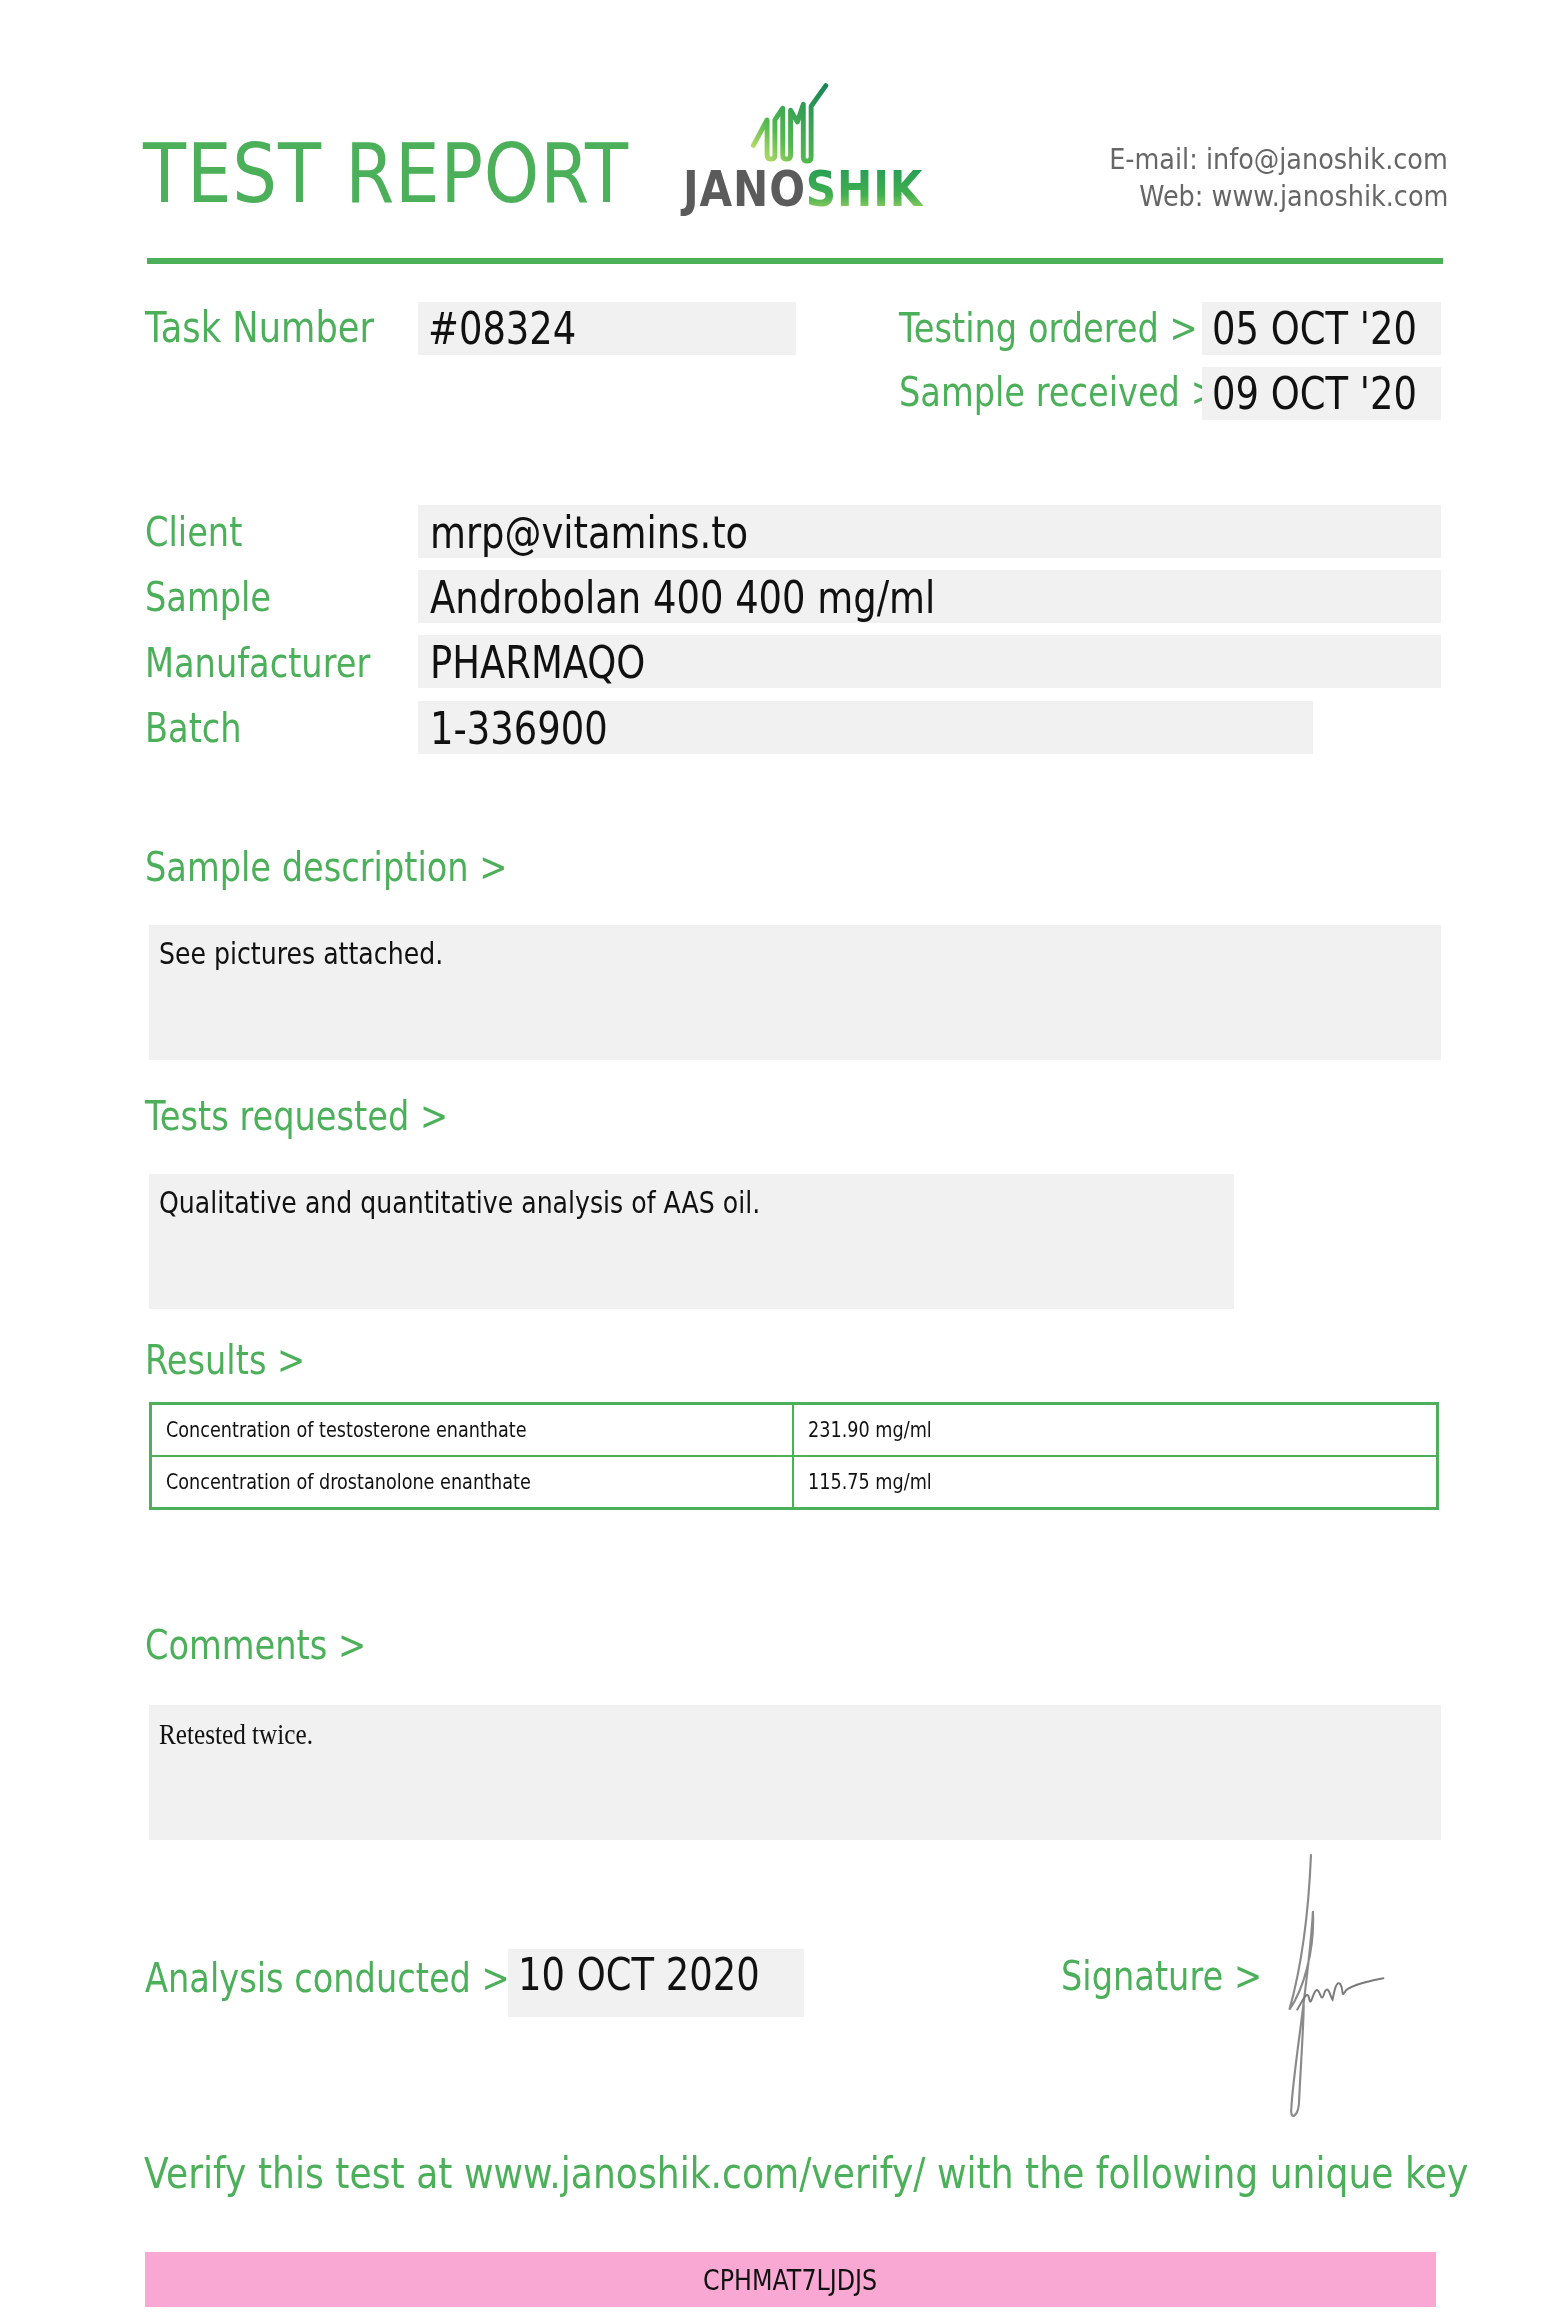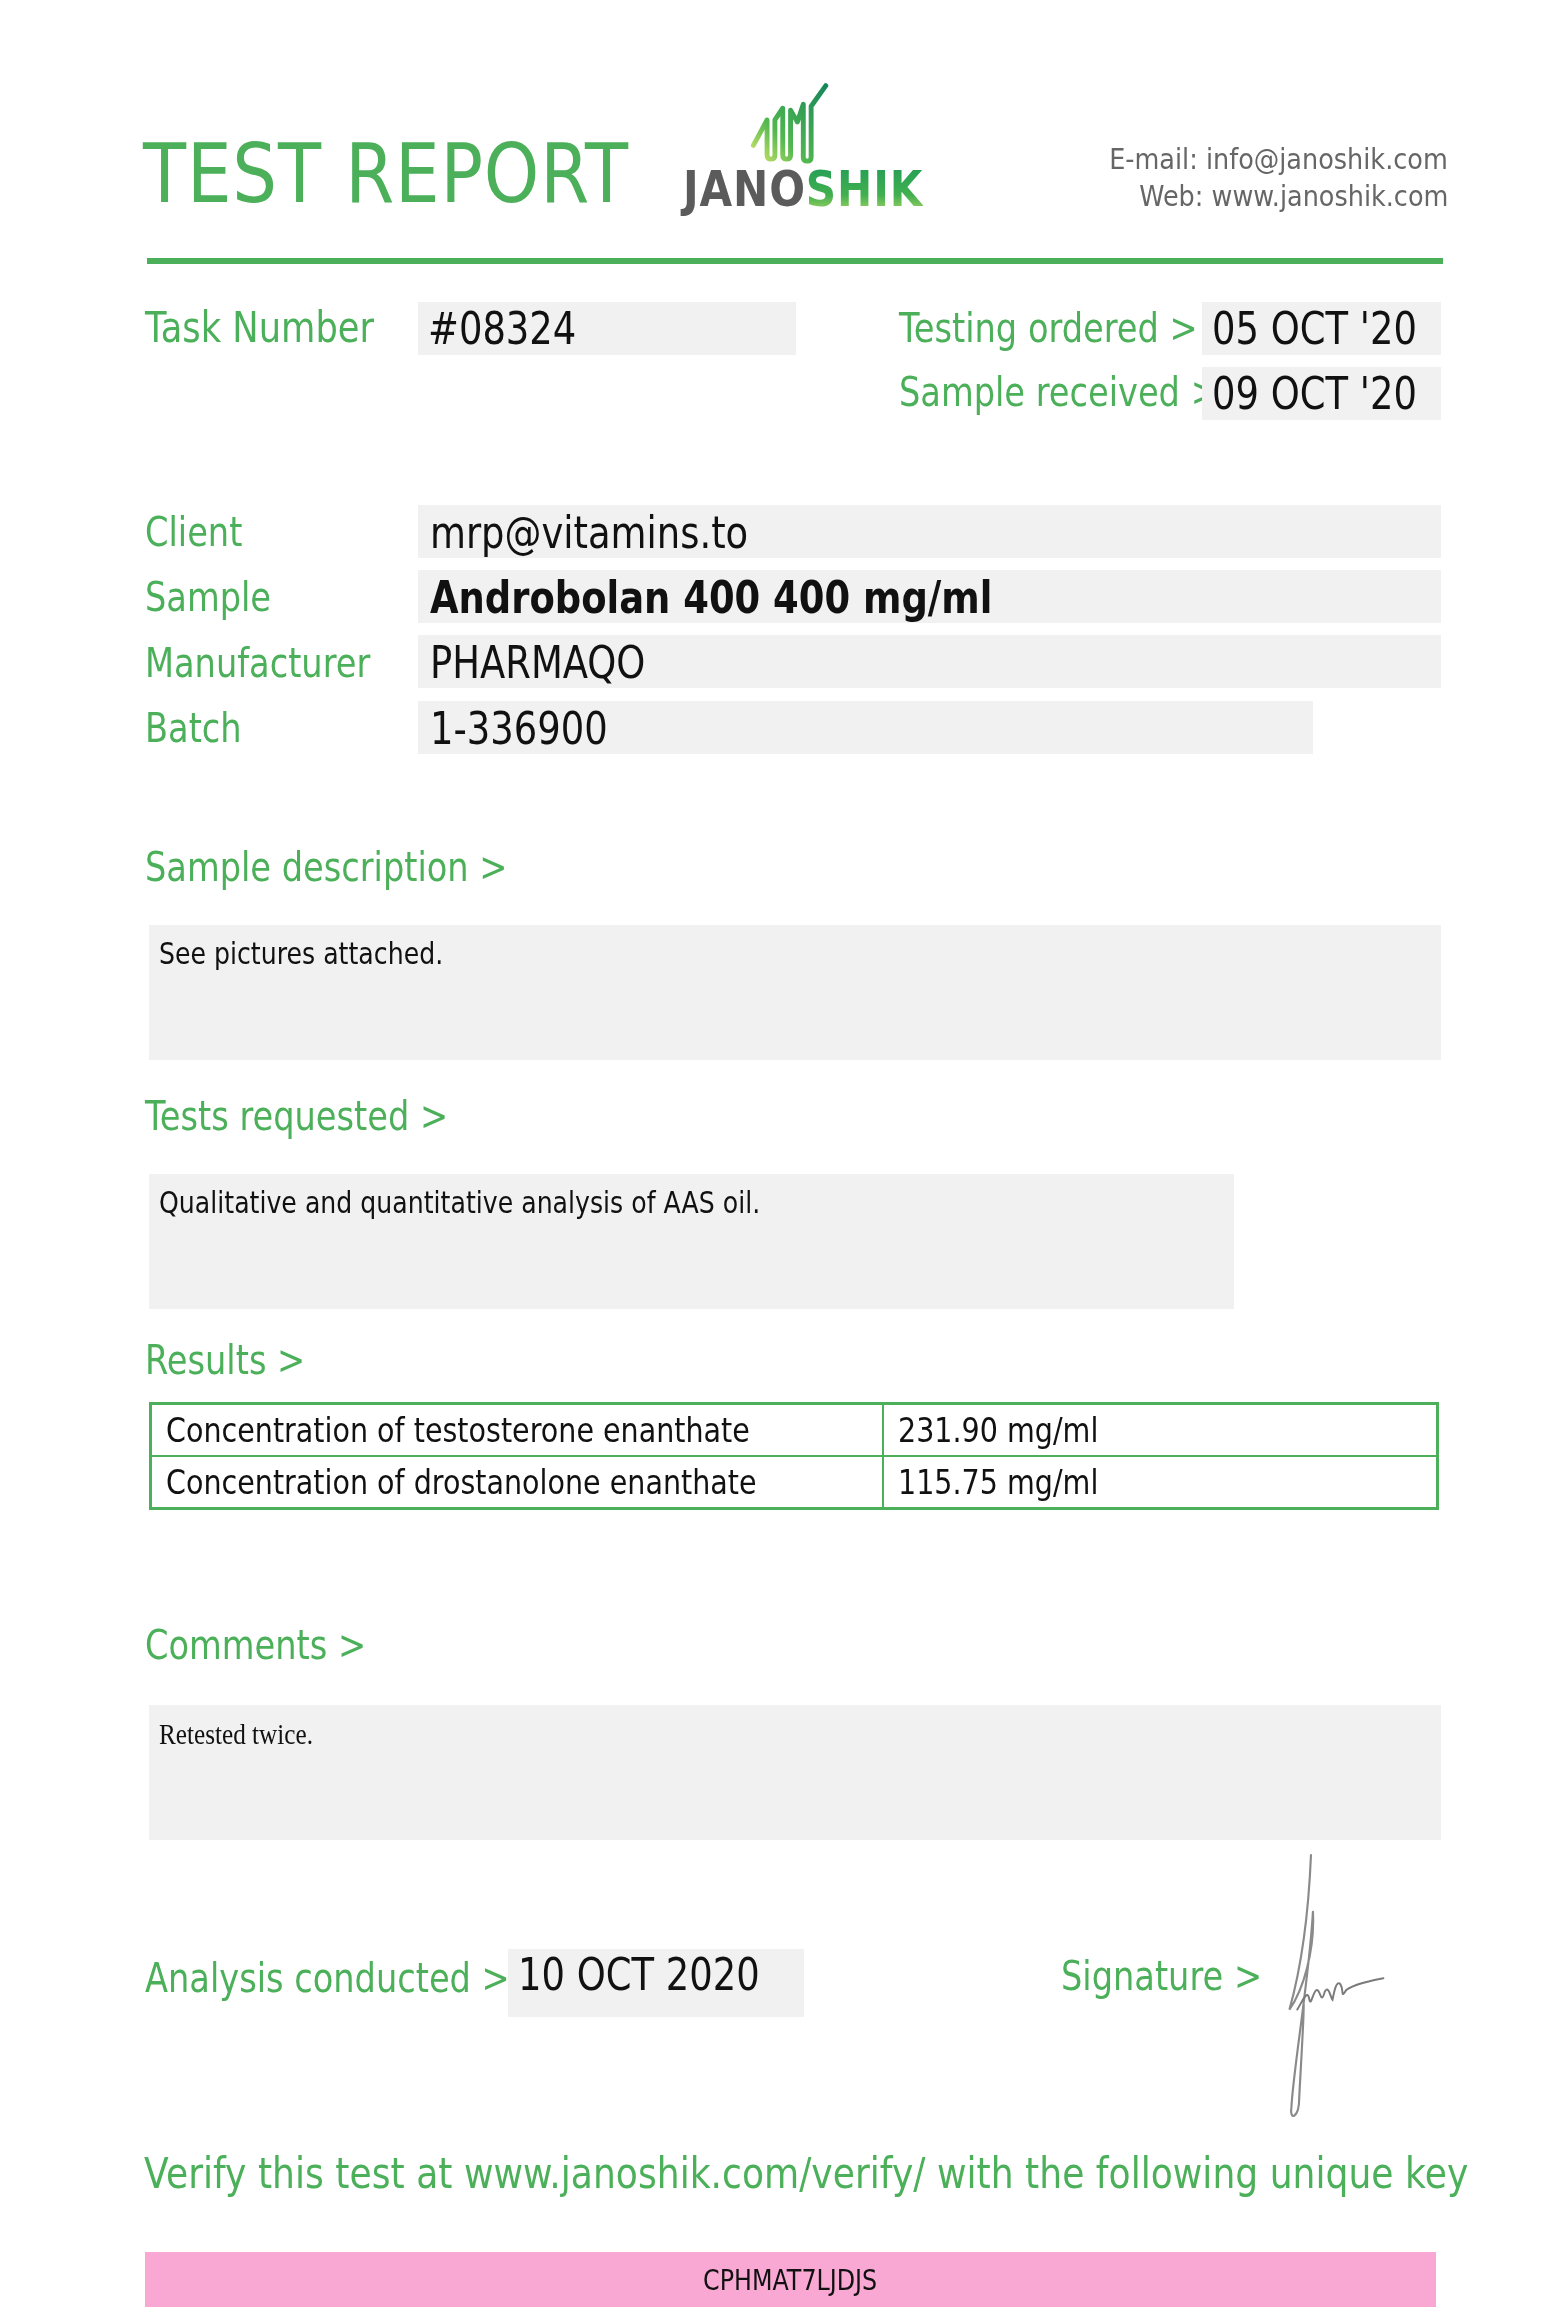--- a/index.html
+++ b/index.html
@@ -19,21 +19,21 @@
   .rule { left: 147px; top: 258px; width: 1296px; height: 5.9px; background: #4cb05a; }
   .label { font-size: 43px; line-height: 1; color: #4cb05a;
            transform: scaleX(0.82); transform-origin: left top; white-space: nowrap; }
   .box { background: #f1f1f1; }
   .val { font-size: 45px; line-height: 1; color: #111; position: absolute;
          transform: scaleX(0.82); transform-origin: left top; white-space: nowrap; }
   .para { font-size: 30px; color: #111; position: absolute; left: 9.8px; top: 13.7px;
           transform: scaleX(0.84); transform-origin: left top; white-space: nowrap; line-height: 1; }
   table.results { position: absolute; left: 149px; top: 1402px; width: 1290px; border-collapse: collapse;
                   border: 3.9px solid #4cb05a; }
-  table.results td { border: 2.9px solid #4cb05a; height: 50px; padding: 0 13.7px; font-size: 34px;
+  table.results td { border: 2.9px solid #4cb05a; height: 50px; padding: 0 13.7px; font-size: 21px;
                      vertical-align: middle; }
   table.results td span { display: inline-block; transform: scaleX(0.84); transform-origin: left center; white-space: nowrap; }
   table.results td.c1 { width: 613px; }
   .verify { left: 144px; top: 2152px; font-size: 43px; color: #4cb05a; line-height: 1;
             transform: scaleX(0.84); transform-origin: left top; white-space: nowrap; }
   .keybox { left: 145px; top: 2252px; width: 1291px; height: 55px; background: #f9a8d4;
             display: flex; align-items: center; justify-content: center; }
   .keybox span { font-size: 29px; transform: scaleX(0.82); display: inline-block; color: #111; }
 </style>
 </head>
@@ -75,21 +75,21 @@
 <div class="abs box" style="left:1202px; top:367px; width:239px; height:53px;">
   <div class="val" style="left:9.8px; top:3.9px;">09 OCT '20</div>
 </div>
 
 <div class="abs label" style="left:145px; top:512px; font-size:41px;">Client</div>
 <div class="abs box" style="left:418px; top:505px; width:1023px; height:53px;">
   <div class="val" style="left:11.8px; top:4.9px;">mrp@vitamins.to</div>
 </div>
 
 <div class="abs label" style="left:145px; top:577px; font-size:41px;">Sample</div>
-<div class="abs box" style="left:418px; top:570px; width:1023px; height:53px;font-weight:bold;">
+<div class="abs box" style="left:418px; top:570px; width:1023px; height:53px;">
   <div class="val" style="left:11.8px; top:4.9px;">Androbolan 400 400 mg/ml</div>
 </div>
 
 <div class="abs label" style="left:145px; top:643px; font-size:41px;">Manufacturer</div>
 <div class="abs box" style="left:418px; top:635px; width:1023px; height:53px;">
   <div class="val" style="left:11.8px; top:4.9px;">PHARMAQO</div>
 </div>
 
 <div class="abs label" style="left:145px; top:708px; font-size:41px;">Batch</div>
 <div class="abs box" style="left:418px; top:701px; width:855px; height:53px;padding-left:40px;">

